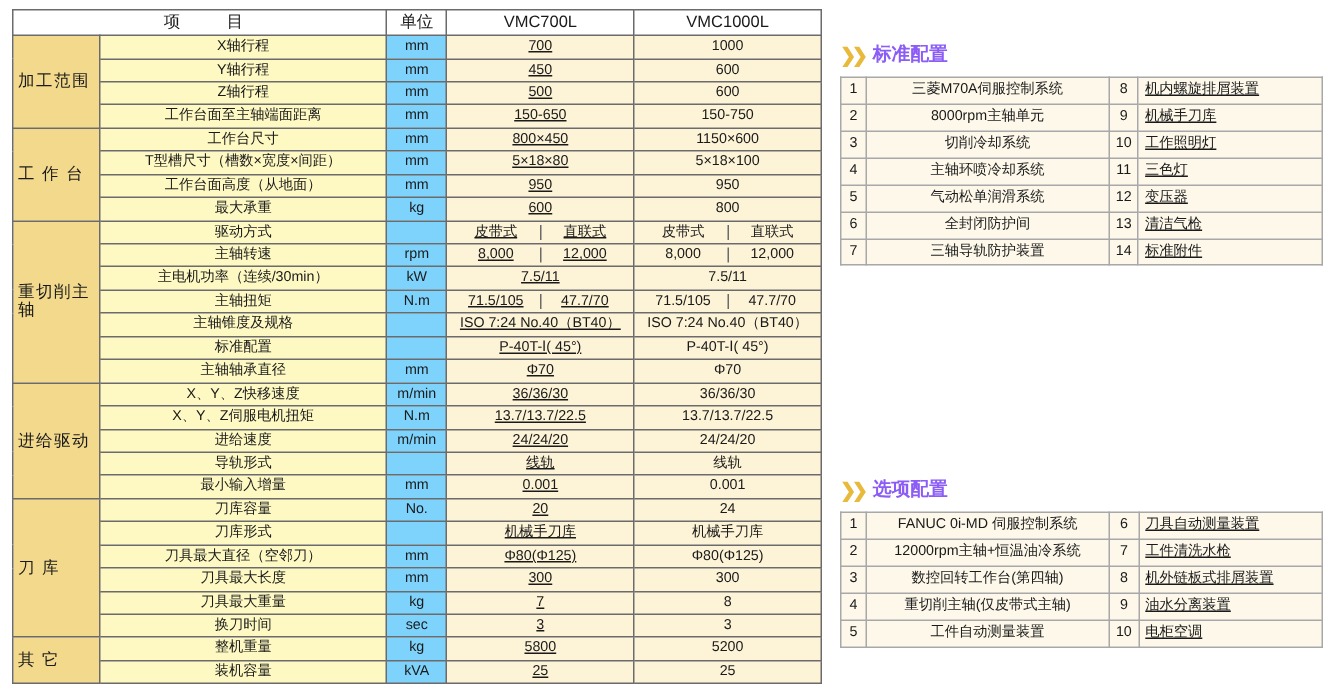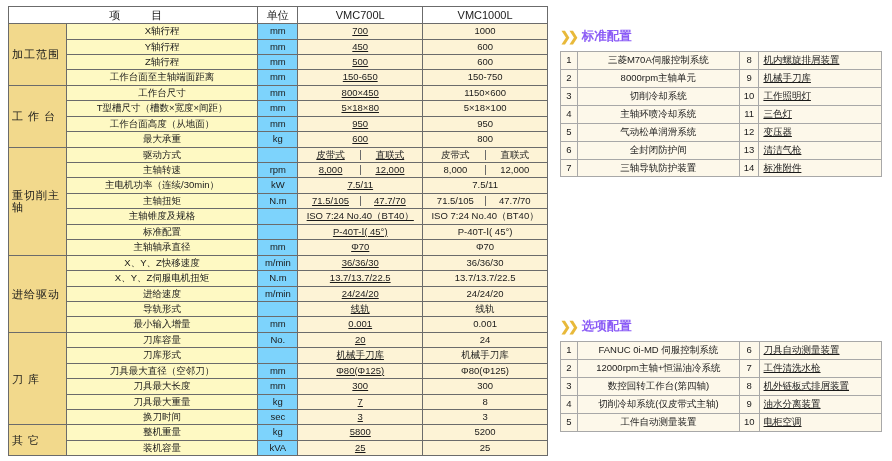--- a/index.html
+++ b/index.html
@@ -380,21 +380,21 @@
         <td class="txt2">工件清洗水枪</td>
       </tr>
       <tr>
         <td class="num">3</td>
         <td class="txt">数控回转工作台(第四轴)</td>
         <td class="num">8</td>
         <td class="txt2">机外链板式排屑装置</td>
       </tr>
       <tr>
         <td class="num">4</td>
-        <td class="txt">切削冷却系统(仅皮带式主轴)</td>
+        <td class="txt">重切削主轴(仅皮带式主轴)</td>
         <td class="num">9</td>
         <td class="txt2">油水分离装置</td>
       </tr>
       <tr>
         <td class="num">5</td>
         <td class="txt">工件自动测量装置</td>
         <td class="num">10</td>
         <td class="txt2">电柜空调</td>
       </tr>
     </tbody>

